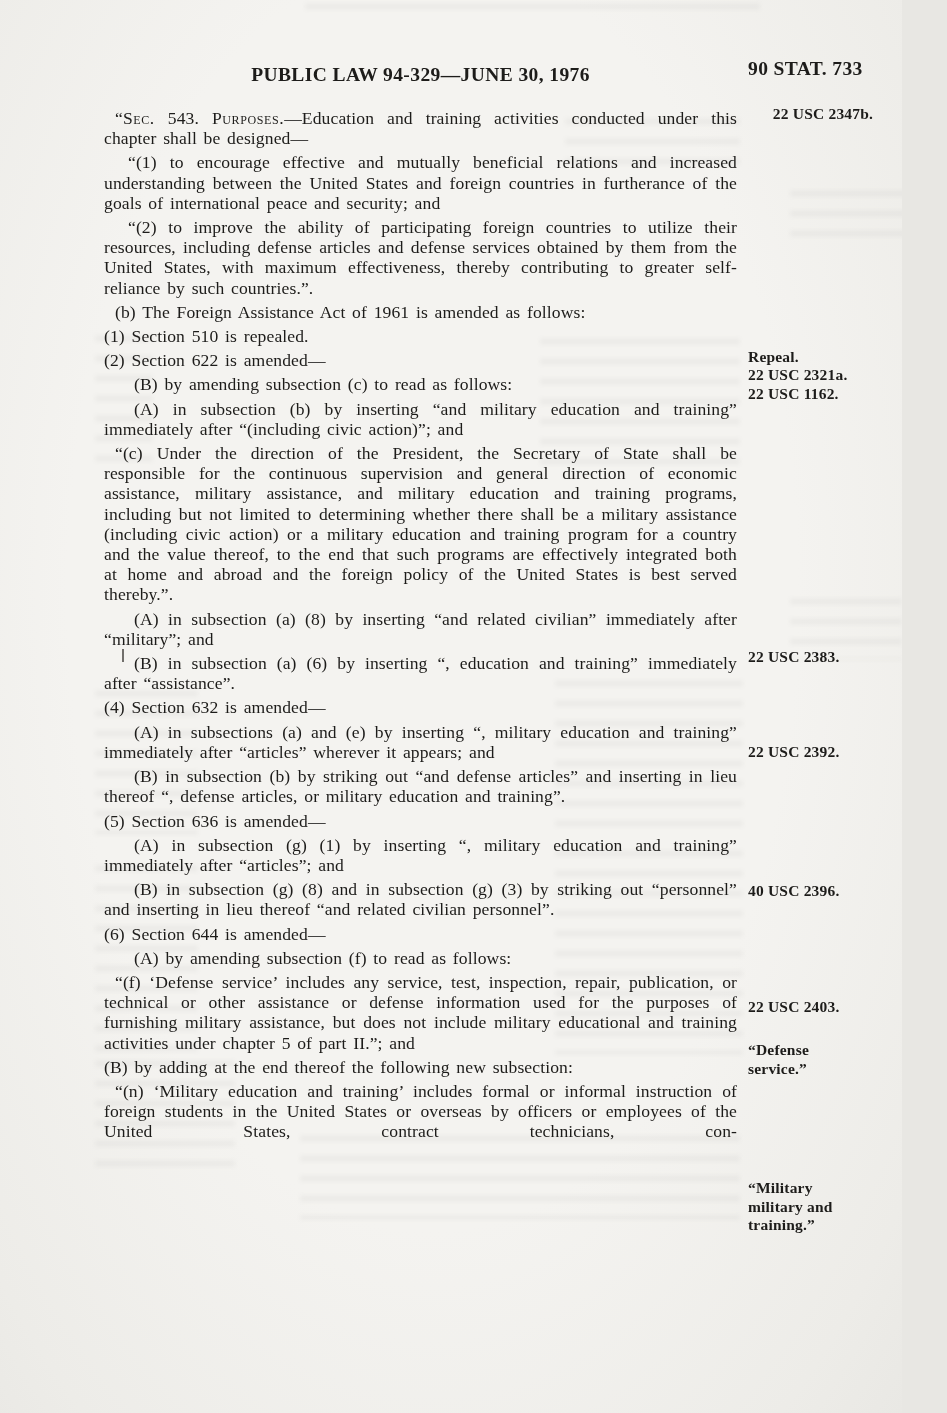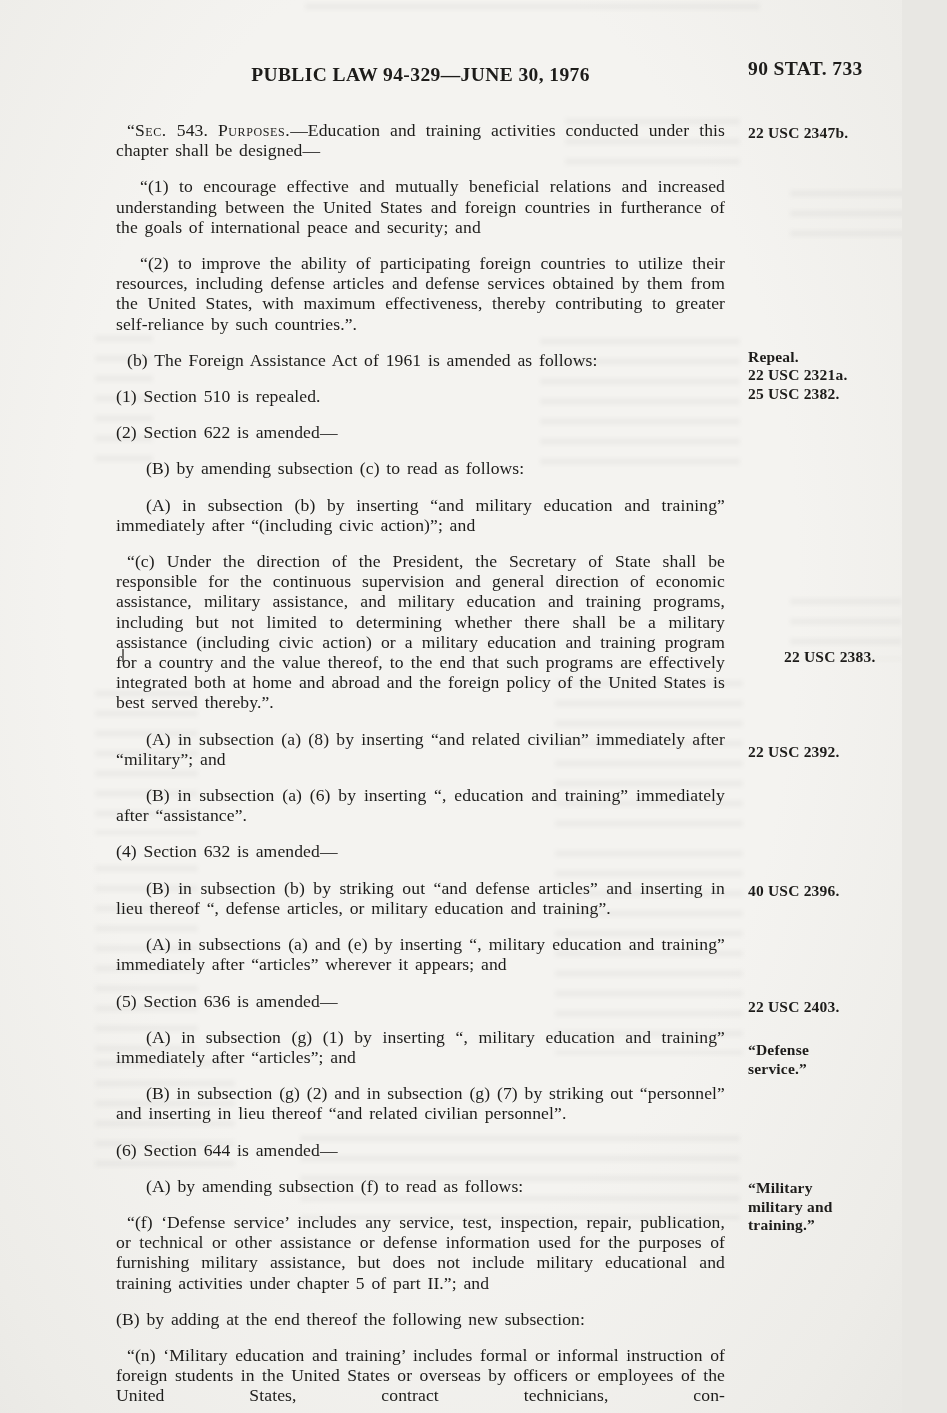--- a/index.html
+++ b/index.html
@@ -21,21 +21,21 @@
     position:absolute; top:58px; left:748px;
     font-size:19.5px; font-weight:bold; letter-spacing:.4px; white-space:nowrap;
   }
   
   .body-col {
     position:absolute; top:104px; left:100px; width:641px;
     font-size:17.6px; line-height:20.2px;
     text-align:justify;
     word-spacing:2.2px; letter-spacing:.1px;
   }
-  .body-col p { margin:16px; padding:0; }
+  .body-col p { margin:4px; padding:0; }
   .flush { text-indent:11px; }
   .q1    { margin-left:26px; text-indent:24px; }
   .n2    { margin-left:48px; }
   .a3    { margin-left:44px; text-indent:30px; }
   .b4    { margin-left:74px; }
   .cont-last { text-align-last: justify; }
   .sc { font-variant: small-caps; letter-spacing:.6px; }
   
   .margin-note {
     position:absolute; left:748px; width:150px;
@@ -87,36 +87,36 @@
     <p class="q1">“(2) to improve the ability of participating foreign countries to utilize their resources, including defense articles and defense services obtained by them from the United States, with maximum effectiveness, thereby contributing to greater self-reliance by such countries.”.</p>
     <p class="flush">(b) The Foreign Assistance Act of 1961 is amended as follows:</p>
     <p class="n2">(1) Section 510 is repealed.</p>
     <p class="n2">(2) Section 622 is amended—</p>
     <p class="a3">(B) by amending subsection (c) to read as follows:</p>
     <p class="a3">(A) in subsection (b) by inserting “and military education and training” immediately after “(including civic action)”; and</p>
     <p class="flush">“(c) Under the direction of the President, the Secretary of State shall be responsible for the continuous supervision and general direction of economic assistance, military assistance, and military education and training programs, including but not limited to determining whether there shall be a military assistance (including civic action) or a military education and training program for a country and the value thereof, to the end that such programs are effectively integrated both at home and abroad and the foreign policy of the United States is best served thereby.”.</p>
     <p class="a3">(A) in subsection (a) (8) by inserting “and related civilian” immediately after “military”; and</p>
     <p class="a3">(B) in subsection (a) (6) by inserting “, education and training” immediately after “assistance”.</p>
     <p class="n2">(4) Section 632 is amended—</p>
+    <p class="a3">(A) in subsections (a) and (e) by inserting “, military education and training” immediately after “articles” wherever it appears; and</p>
     <p class="a3">(B) in subsection (b) by striking out “and defense articles” and inserting in lieu thereof “, defense articles, or military education and training”.</p>
-    <p class="a3">(A) in subsections (a) and (e) by inserting “, military education and training” immediately after “articles” wherever it appears; and</p>
     <p class="n2">(5) Section 636 is amended—</p>
     <p class="a3">(A) in subsection (g) (1) by inserting “, military education and training” immediately after “articles”; and</p>
-    <p class="a3">(B) in subsection (g) (2) and in subsection (g) (7) by striking out “personnel” and inserting in lieu thereof “and related civilian personnel”.</p>
+    <p class="a3">(B) in subsection (g) (8) and in subsection (g) (3) by striking out “personnel” and inserting in lieu thereof “and related civilian personnel”.</p>
     <p class="n2">(6) Section 644 is amended—</p>
     <p class="a3">(A) by amending subsection (f) to read as follows:</p>
     <p class="flush">“(f) ‘Defense service’ includes any service, test, inspection, repair, publication, or technical or other assistance or defense information used for the purposes of furnishing military assistance, but does not include military educational and training activities under chapter 5 of part II.”; and</p>
     <p class="b4">(B) by adding at the end thereof the following new subsection:</p>
     <p class="flush cont-last">“(n) ‘Military education and training’ includes formal or informal instruction of foreign students in the United States or overseas by officers or employees of the United States, contract technicians, con-</p>
   </div>
 
-  <div class="margin-note" style="top:124px;">22 USC 2347b.</div>
+  <div class="margin-note" style="top:105px;text-align:center;">22 USC 2347b.</div>
   <div class="margin-note" style="top:348px;">Repeal.</div>
   <div class="margin-note" style="top:366px;">22 USC 2321a.</div>
-  <div class="margin-note" style="top:385px;">25 USC 2382.</div>
-  <div class="margin-note" style="top:648px;margin-left:36px;">22 USC 2383.</div>
+  <div class="margin-note" style="top:385px;">22 USC 1162.</div>
+  <div class="margin-note" style="top:648px;">22 USC 2383.</div>
   <div class="margin-note" style="top:743px;">22 USC 2392.</div>
   <div class="margin-note" style="top:882px;">40 USC 2396.</div>
   <div class="margin-note" style="top:970px;margin-top:28px;">22 USC 2403.</div>
   <div class="margin-note narrow" style="top:1041px;">“Defense service.”</div>
   <div class="margin-note narrow2" style="top:1179px;">“Military military and training.”</div>
 
 </div>
 
 </body></html>

